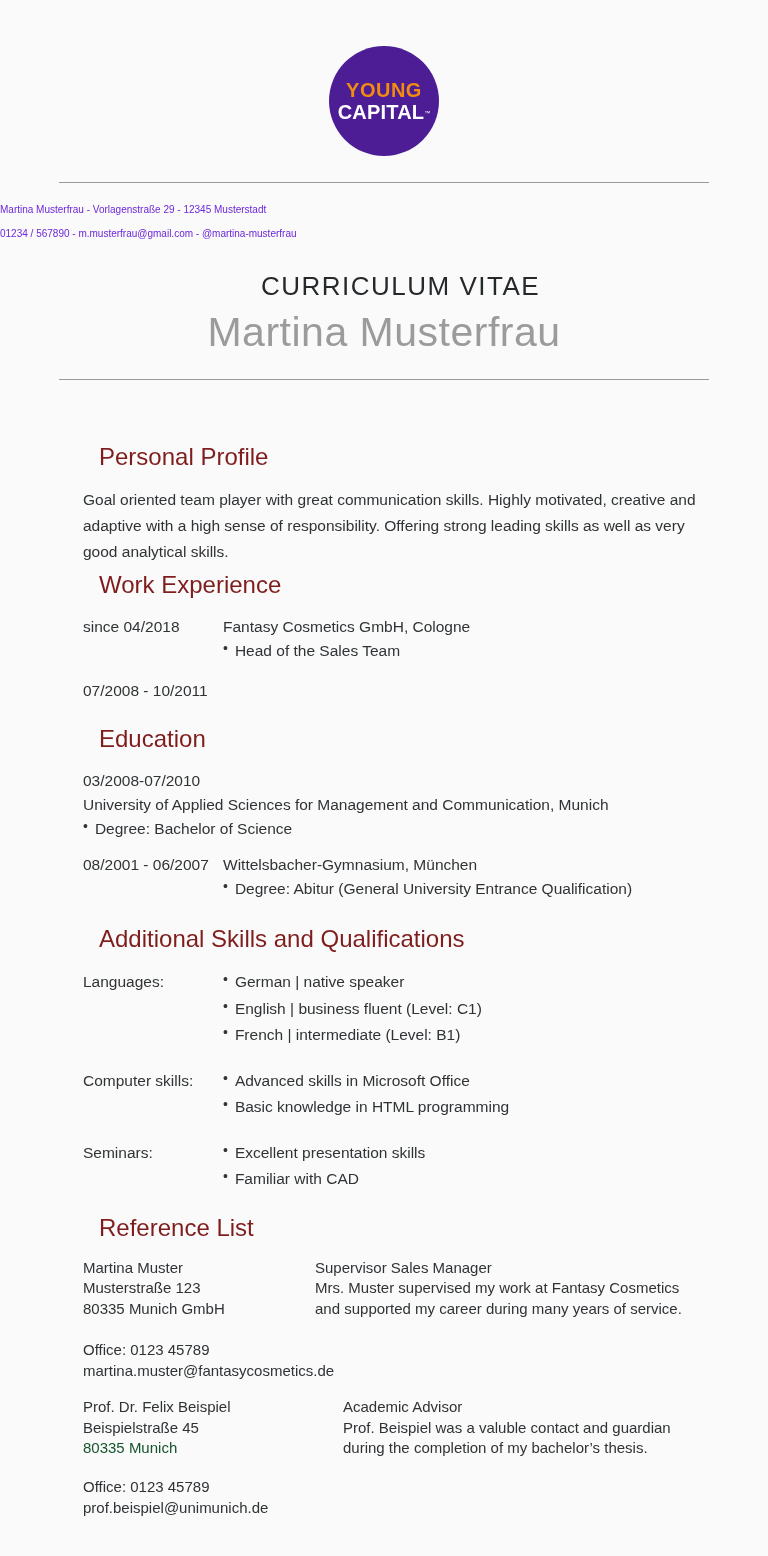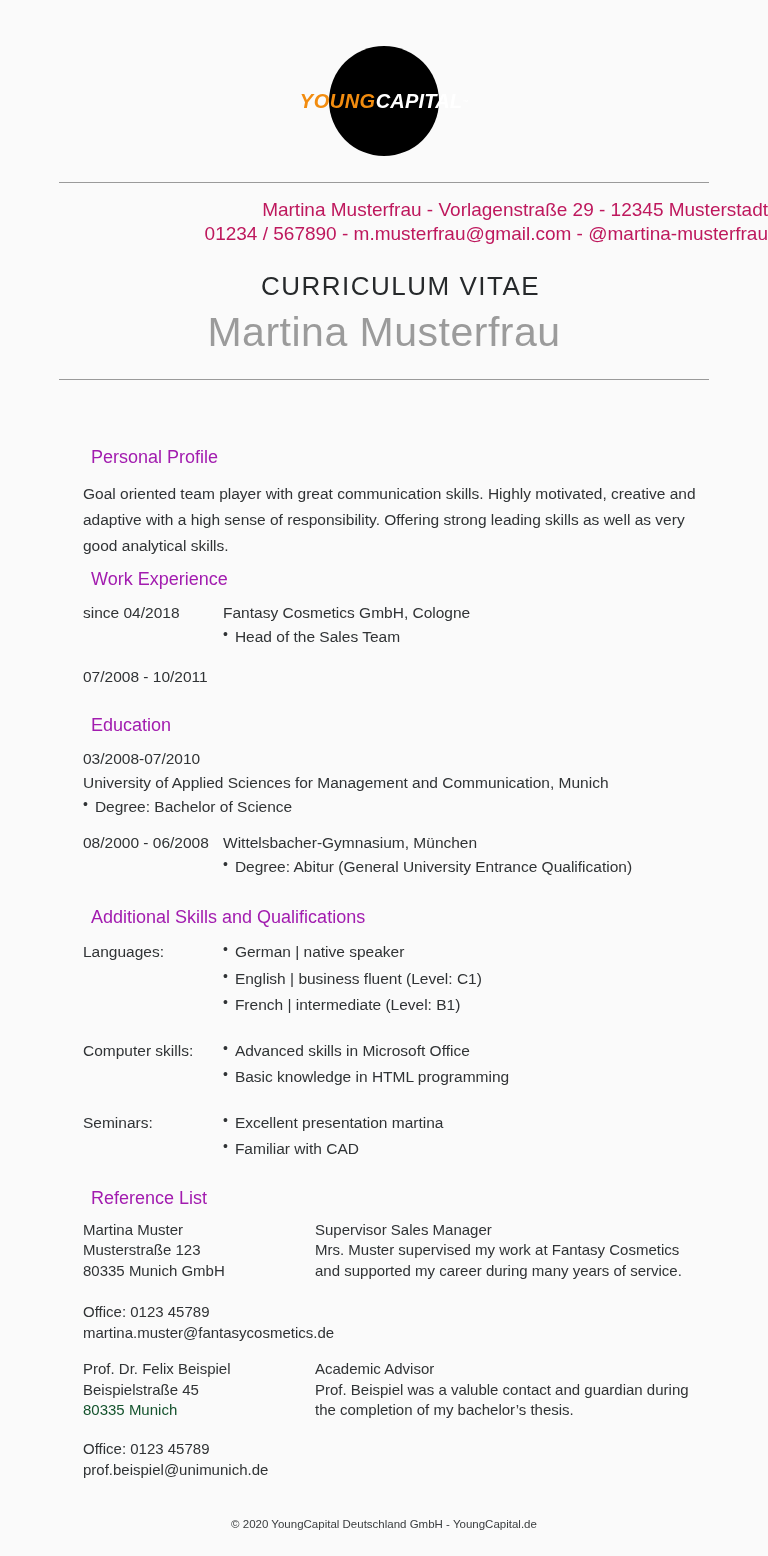--- a/index.html
+++ b/index.html
@@ -12,23 +12,23 @@
     color: #303335;
     overflow: hidden;
     position: relative;
   }
 
   
   .logo {
     width: 110px; height: 110px;
     margin: 46px auto 0;
     border-radius: 50%;
-    background: #000000;
-    display: flex; flex-direction: row;
-    align-items: center; justify-content: center; font-style: italic;
+    background: #4c1d95;
+    display: flex; flex-direction: column;
+    align-items: center; justify-content: center;
   }
   .logo-young {
     color: #f28c0f;
     font-weight: bold;
     font-size: 20px;
     line-height: 22px;
     letter-spacing: 0.5px;
   }
   .logo-capital {
     color: #ffffff;
@@ -53,24 +53,24 @@
     border-top: 1.5px solid #9a9a9a;
     width: 650px;
     margin: 0 0 0 59px;
   }
   hr.rule-top { margin-top: 26px; }
   hr.rule-header { margin-top: 23px; }
 
   
   .contact {
     margin-top: 15px;
-    text-align: right;
-    font-size: 19px;
+    text-align: left;
+    font-size: 10px;
     line-height: 24px;
-    color: #be185d;
+    color: #6d28d9;
   }
   .doc-title {
     margin-top: 25px;
     text-align: center;
     font-size: 26px;
     line-height: 31px;
     letter-spacing: 1.5px;
     color: #26292b;
     padding-left: 33px;
   }
@@ -80,25 +80,25 @@
     font-size: 41px;
     line-height: 48px;
     letter-spacing: 0.5px;
     color: #9b9b9b;
   }
 
   
   .content { margin: 0 68px 0 83px; }
 
   h2.section-heading {
-    font-size: 18px;
+    font-size: 24px;
     line-height: 28px;
     font-weight: 400;
-    color: #a21caf;
-    margin: 8px;
+    color: #7f1d1d;
+    margin: 16px;
   }
   #h-profile    { margin-top: 63px; }
   #h-work       { margin-top: 6px; }
   #h-education  { margin-top: 22px; }
   #h-skills     { margin-top: 24px; }
   #h-references { margin-top: 21px; }
 
   .profile-text {
     margin: 10px 0 0;
     font-size: 15.5px;
@@ -128,21 +128,21 @@
     margin-right: 7px;
   }
 
   
   .ref-grid {
     display: flex;
     margin-top: 2px;
     font-size: 15px;
     line-height: 20.5px;
   }
-  .ref-grid.ref-2 { margin-top: 16px; }
+  .ref-grid.ref-2 { margin-top: 16px; gap: 28px; }
   .ref-left  { width: 232px; flex: none; }
   .ref-right { width: 385px; }
   .ref-contact {
     margin-top: 20px;
     font-size: 15px;
     line-height: 21px;
   }
   .ref-contact.ref-2-contact { margin-top: 17px; }
   .muted { color: #14532d; }
 
@@ -200,21 +200,21 @@
 
     <div class="row edu-item-1">
       <div class="row-label">03/2008-07/2010</div>
       <div class="row-body">
         <div class="org-line">University of Applied Sciences for Management and Communication, Munich</div>
         <div class="bullet-line"><span class="bullet">•</span><span>Degree: Bachelor of Science</span></div>
       </div>
     </div>
 
     <div class="row edu-item-2">
-      <div class="row-label">08/2000 - 06/2008</div>
+      <div class="row-label">08/2001 - 06/2007</div>
       <div class="row-body">
         <div class="org-line">Wittelsbacher-Gymnasium, München</div>
         <div class="bullet-line"><span class="bullet">•</span><span>Degree: Abitur (General University Entrance Qualification)</span></div>
       </div>
     </div>
 
     <h2 class="section-heading" id="h-skills">Additional Skills and Qualifications</h2>
 
     <div class="row skills skill-group-1">
       <div class="row-label">Languages:</div>
@@ -229,21 +229,21 @@
       <div class="row-label">Computer skills:</div>
       <div class="row-body">
         <div class="bullet-line"><span class="bullet">•</span><span>Advanced skills in Microsoft Office</span></div>
         <div class="bullet-line"><span class="bullet">•</span><span>Basic knowledge in HTML programming</span></div>
       </div>
     </div>
 
     <div class="row skills skill-group-3">
       <div class="row-label">Seminars:</div>
       <div class="row-body">
-        <div class="bullet-line"><span class="bullet">•</span><span>Excellent presentation martina</span></div>
+        <div class="bullet-line"><span class="bullet">•</span><span>Excellent presentation skills</span></div>
         <div class="bullet-line"><span class="bullet">•</span><span>Familiar with CAD</span></div>
       </div>
     </div>
 
     <h2 class="section-heading" id="h-references">Reference List</h2>
 
     <div class="ref-grid ref-1">
       <div class="ref-left">
         <div>Martina Muster</div>
         <div>Musterstraße 123</div>

